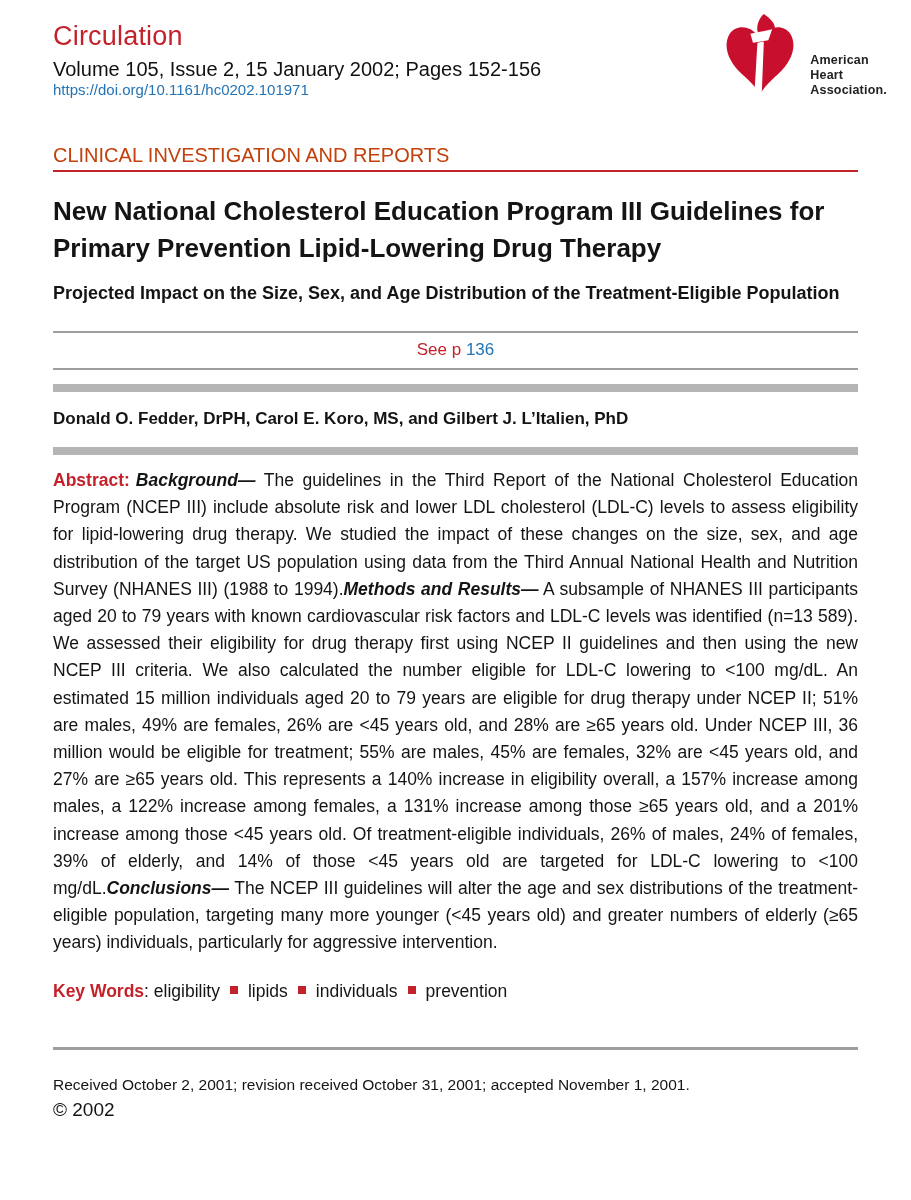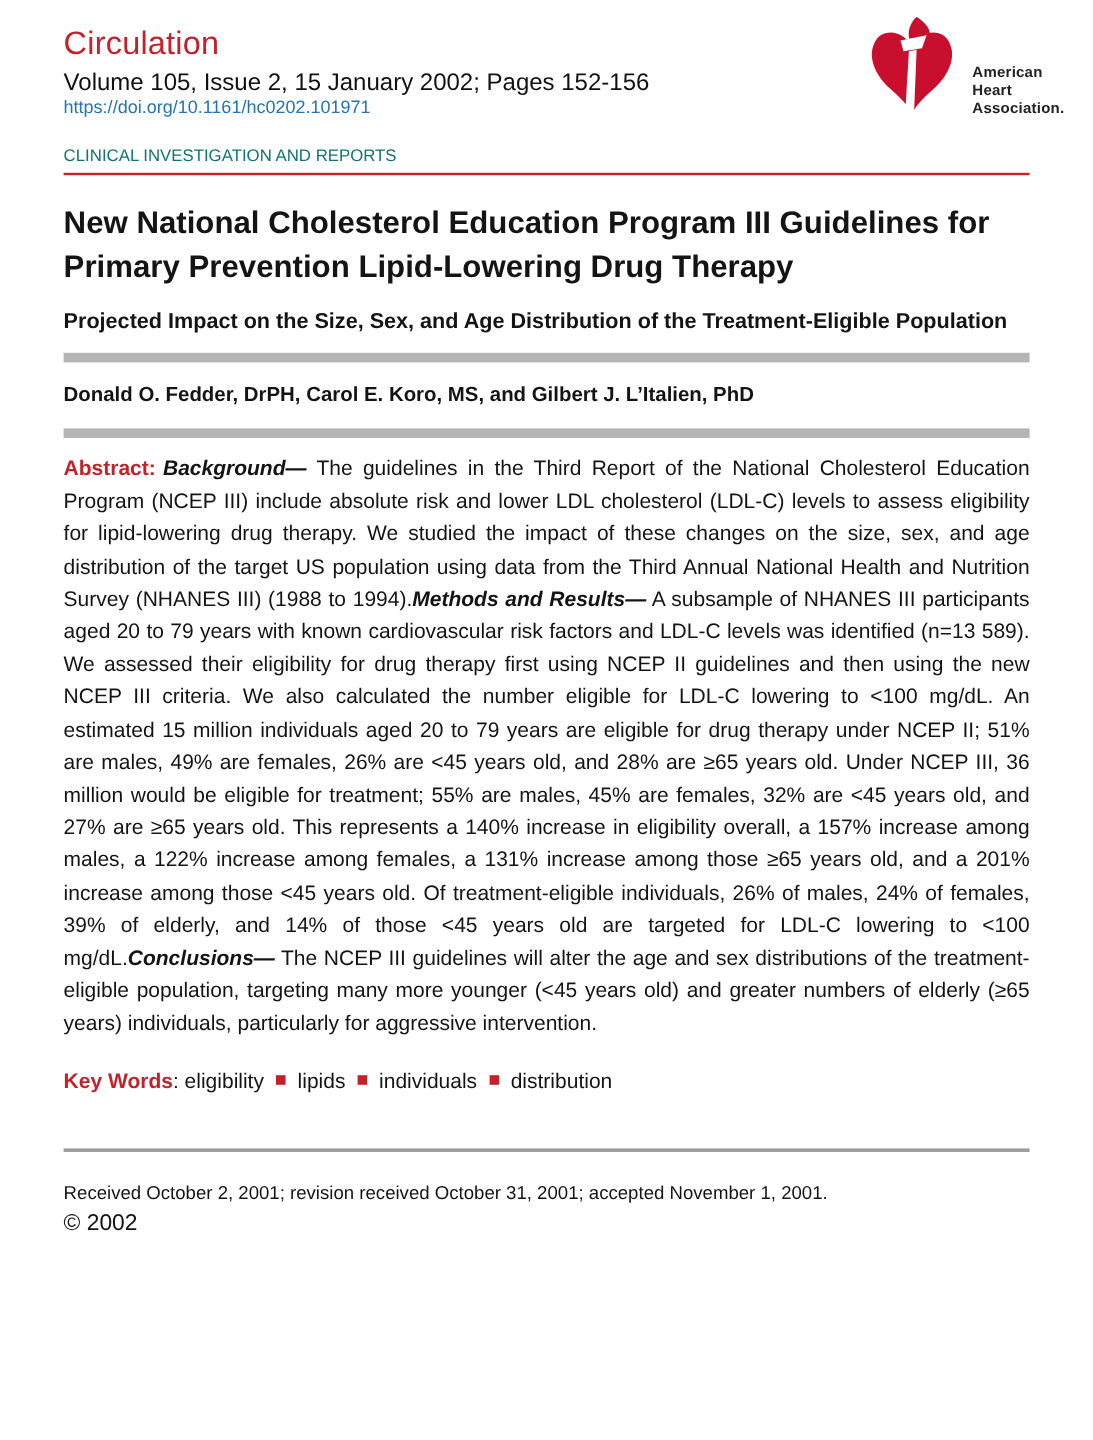--- a/index.html
+++ b/index.html
@@ -52,25 +52,25 @@
     margin-top: 26px;
     font-size: 12.5px;
     font-weight: 700;
     line-height: 15px;
     color: #222;
     letter-spacing: 0.2px;
   }
 
   
   .section-heading {
-    margin-top: 18px;
-    font-size: 14px;
+    margin-top: 44px;
+    font-size: 20px;
     line-height: 23px;
     font-weight: 400;
-    color: #0f766e;
+    color: #c2410c;
     border-bottom: 2px solid #C4222A;
     padding-bottom: 3px;
   }
 
   
   .article-title {
     margin-top: 21px;
     font-size: 26px;
     line-height: 37px;
     font-weight: 700;
@@ -189,30 +189,33 @@
       <div>Heart</div>
       <div>Association.</div>
     </div>
   </div>
 
   <div class="section-heading">CLINICAL INVESTIGATION AND REPORTS</div>
 
   <h1 class="article-title">New National Cholesterol Education Program III Guidelines for Primary Prevention Lipid-Lowering Drug Therapy</h1>
   <h2 class="article-subtitle">Projected Impact on the Size, Sex, and Age Distribution of the Treatment-Eligible Population</h2>
 
+  <div class="see-box">
+    <span class="see-prefix">See p </span><a class="see-page">136</a>
+  </div>
 
   <div class="thick-bar bar-above-authors"></div>
 
   <div class="authors">Donald O. Fedder, DrPH, Carol E. Koro, MS, and Gilbert J. L’Italien, PhD</div>
 
   <div class="thick-bar bar-below-authors"></div>
 
   <p class="abstract"><span class="abstract-label">Abstract:</span><span><span class="seg-heading-italic">Background—</span><span class="seg-normal"> The guidelines in the Third Report of the National Cholesterol Education Program (NCEP III) include absolute risk and lower LDL cholesterol (LDL-C) levels to assess eligibility for lipid-lowering drug therapy. We studied the impact of these changes on the size, sex, and age distribution of the target US population using data from the Third Annual National Health and Nutrition Survey (NHANES III) (1988 to 1994).</span><span class="seg-heading-italic">Methods and Results—</span><span class="seg-normal"> A subsample of NHANES III participants aged 20 to 79 years with known cardiovascular risk factors and LDL-C levels was identified (n=13 589). We assessed their eligibility for drug therapy first using NCEP II guidelines and then using the new NCEP III criteria. We also calculated the number eligible for LDL-C lowering to &lt;100 mg/dL. An estimated 15 million individuals aged 20 to 79 years are eligible for drug therapy under NCEP II; 51% are males, 49% are females, 26% are &lt;45 years old, and 28% are ≥65 years old. Under NCEP III, 36 million would be eligible for treatment; 55% are males, 45% are females, 32% are &lt;45 years old, and 27% are ≥65 years old. This represents a 140% increase in eligibility overall, a 157% increase among males, a 122% increase among females, a 131% increase among those ≥65 years old, and a 201% increase among those &lt;45 years old. Of treatment-eligible individuals, 26% of males, 24% of females, 39% of elderly, and 14% of those &lt;45 years old are targeted for LDL-C lowering to &lt;100 mg/dL.</span><span class="seg-heading-italic">Conclusions—</span><span class="seg-normal"> The NCEP III guidelines will alter the age and sex distributions of the treatment-eligible population, targeting many more younger (&lt;45 years old) and greater numbers of elderly (≥65 years) individuals, particularly for aggressive intervention.</span></span></p>
 
   <div class="keywords-line">
-    <span class="keywords-label">Key Words</span><span>: </span><span><span class="kw">eligibility</span><span class="kw-sep"></span><span class="kw">lipids</span><span class="kw-sep"></span><span class="kw">individuals</span><span class="kw-sep"></span><span class="kw">distribution</span></span>
+    <span class="keywords-label">Key Words</span><span>: </span><span><span class="kw">eligibility</span><span class="kw-sep"></span><span class="kw">lipids</span><span class="kw-sep"></span><span class="kw">individuals</span><span class="kw-sep"></span><span class="kw">prevention</span></span>
   </div>
 
   <div class="footer-rule"></div>
   <div class="received-line">Received October 2, 2001; revision received October 31, 2001; accepted November 1, 2001.</div>
   <div class="copyright-line">© 2002</div>
 
 </div>
 
 </body></html>

